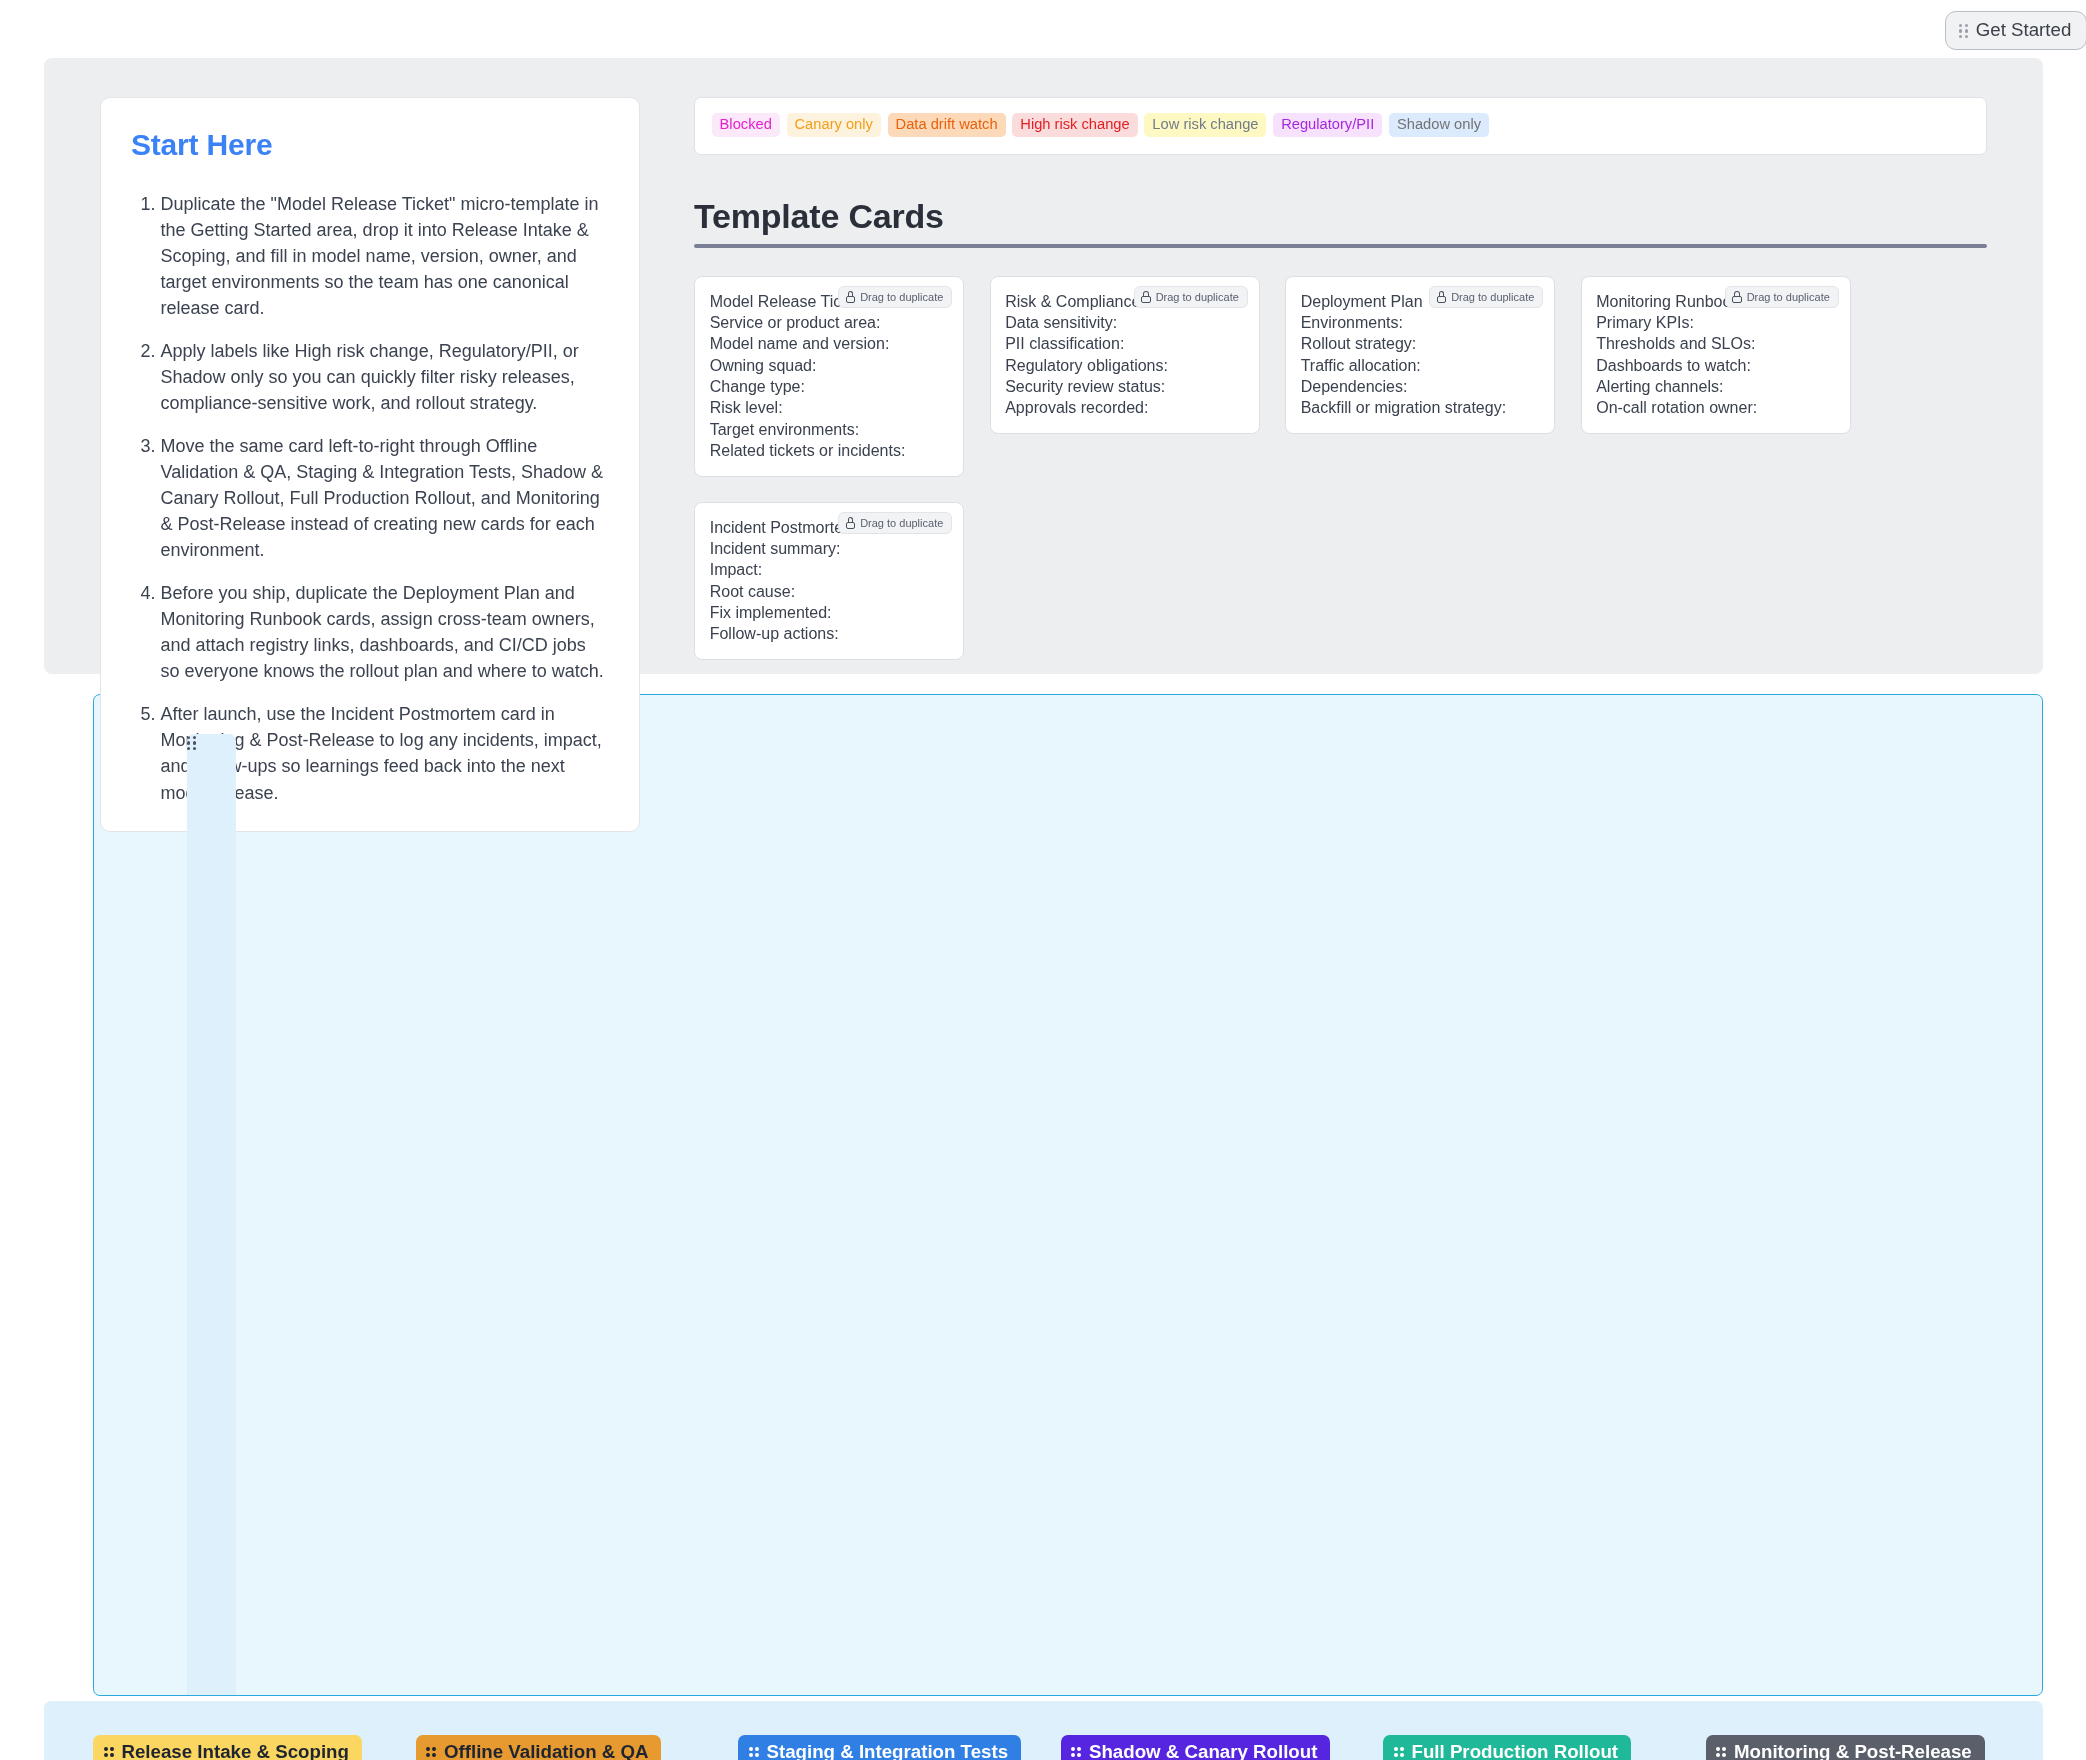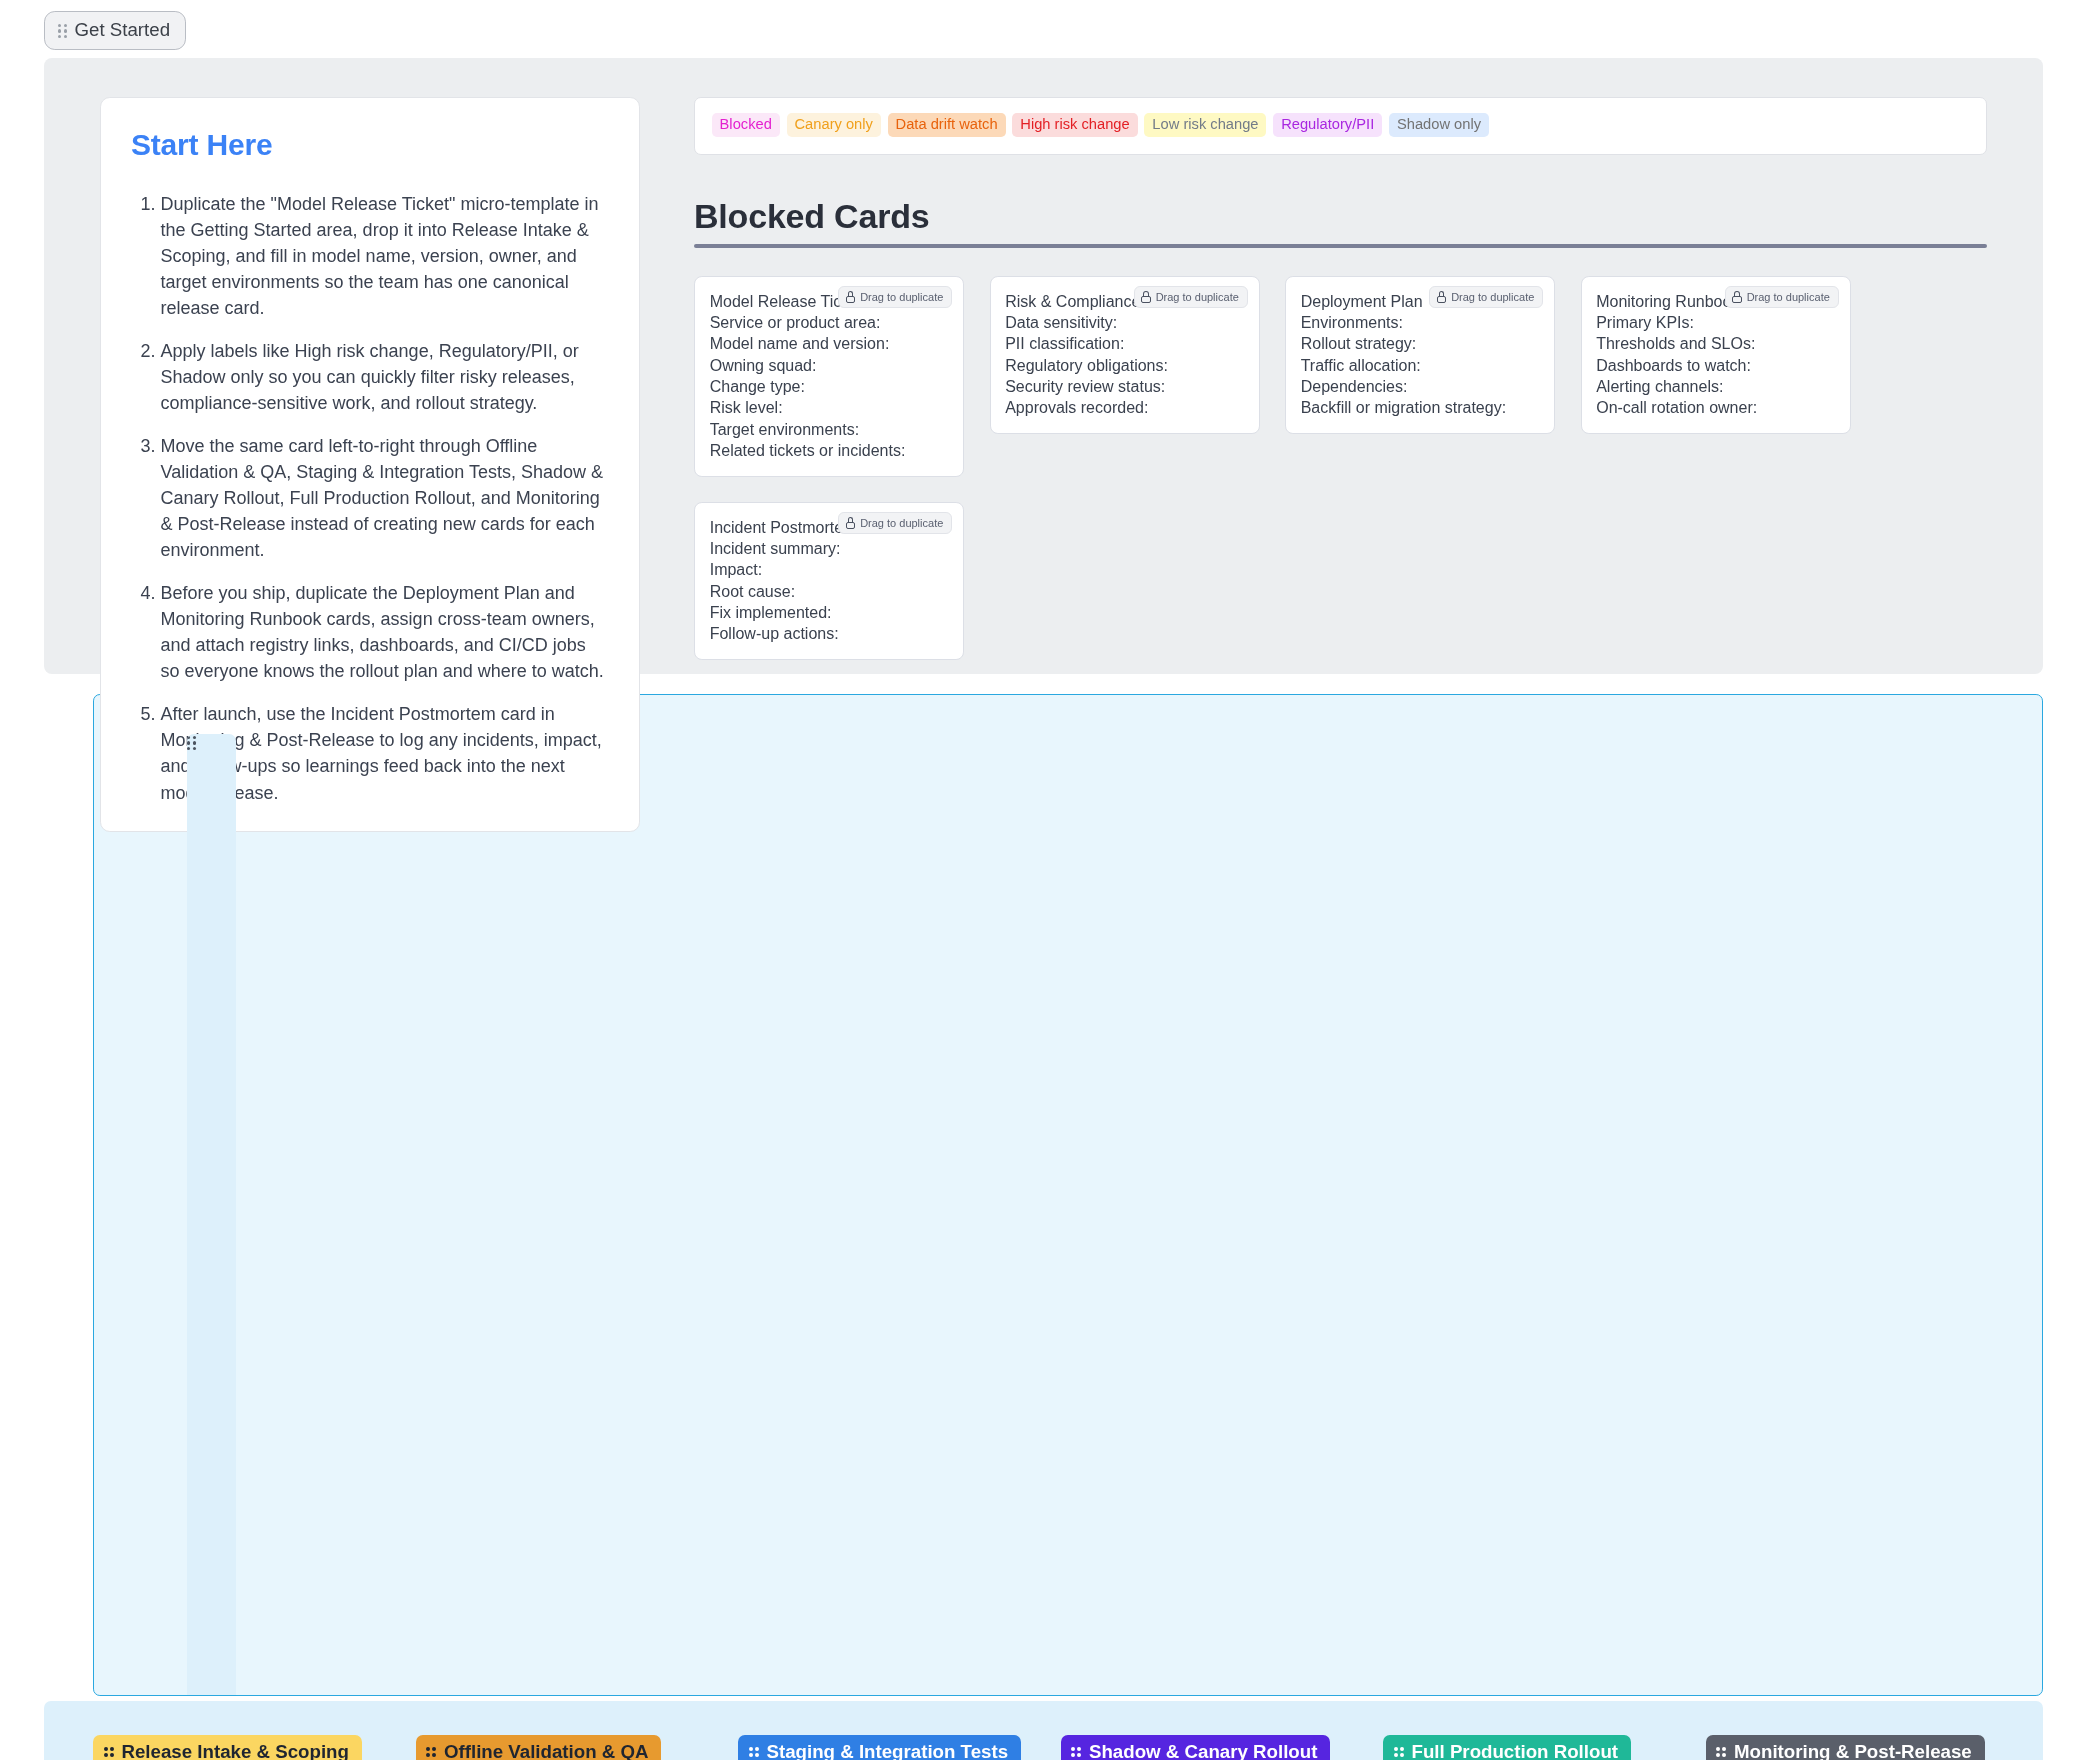--- a/index.html
+++ b/index.html
@@ -6,21 +6,21 @@
   html, body { margin:0; padding:0; }
   body {
     width: 2087px; height: 1760px;
     background: #ffffff;
     font-family: "Liberation Sans", sans-serif;
     color: #2f3542;
     overflow: hidden;
   }
 
   
-  .tab-row { padding: 10.8px 0 0 44px; }
+  .tab-row { padding: 10.8px 0 0 44px; text-align: right; }
   .tab {
     display: inline-flex; align-items: center; gap: 6.9px;
     background: #f1f2f4; border: 1.5px solid #b9bdc4;
     border-radius: 10.8px; padding: 6.9px 14.7px 7.9px 12.8px;
     font-size: 18.7px; font-weight: 500; color: #3c4149;
   }
   .tab.board {
     background: #e8f6fd; border-color: #2aa8e0; color: #1d2530;
     font-weight: 700;
   }
@@ -188,21 +188,21 @@
           <div class="chip" style="background: rgb(251, 232, 248); color: rgb(228, 33, 208);">Blocked</div>
           <div class="chip" style="background: rgb(253, 242, 221); color: rgb(240, 160, 28);">Canary only</div>
           <div class="chip" style="background: rgb(252, 217, 184); color: rgb(232, 98, 12);">Data drift watch</div>
           <div class="chip" style="background: rgb(251, 220, 220); color: rgb(227, 31, 36);">High risk change</div>
           <div class="chip" style="background: #fef9c3; color: rgb(114, 123, 136);">Low risk change</div>
           <div class="chip" style="background: rgb(246, 226, 252); color: rgb(169, 39, 224);">Regulatory/PII</div>
           <div class="chip" style="background: rgb(220, 234, 253); color: #737373;">Shadow only</div>
         </div>
     </div>
 
-    <div class="tpl-title">Blocked Cards</div>
+    <div class="tpl-title">Template Cards</div>
     <div class="tpl-rule"></div>
     <div class="tpl-grid" id="tplgrid">
         <div class="tpl-card">
           <div class="tline">Model Release Ticket</div>
           <div class="tline">Service or product area:</div>
           <div class="tline">Model name and version:</div>
           <div class="tline">Owning squad:</div>
           <div class="tline">Change type:</div>
           <div class="tline">Risk level:</div>
           <div class="tline">Target environments:</div>

